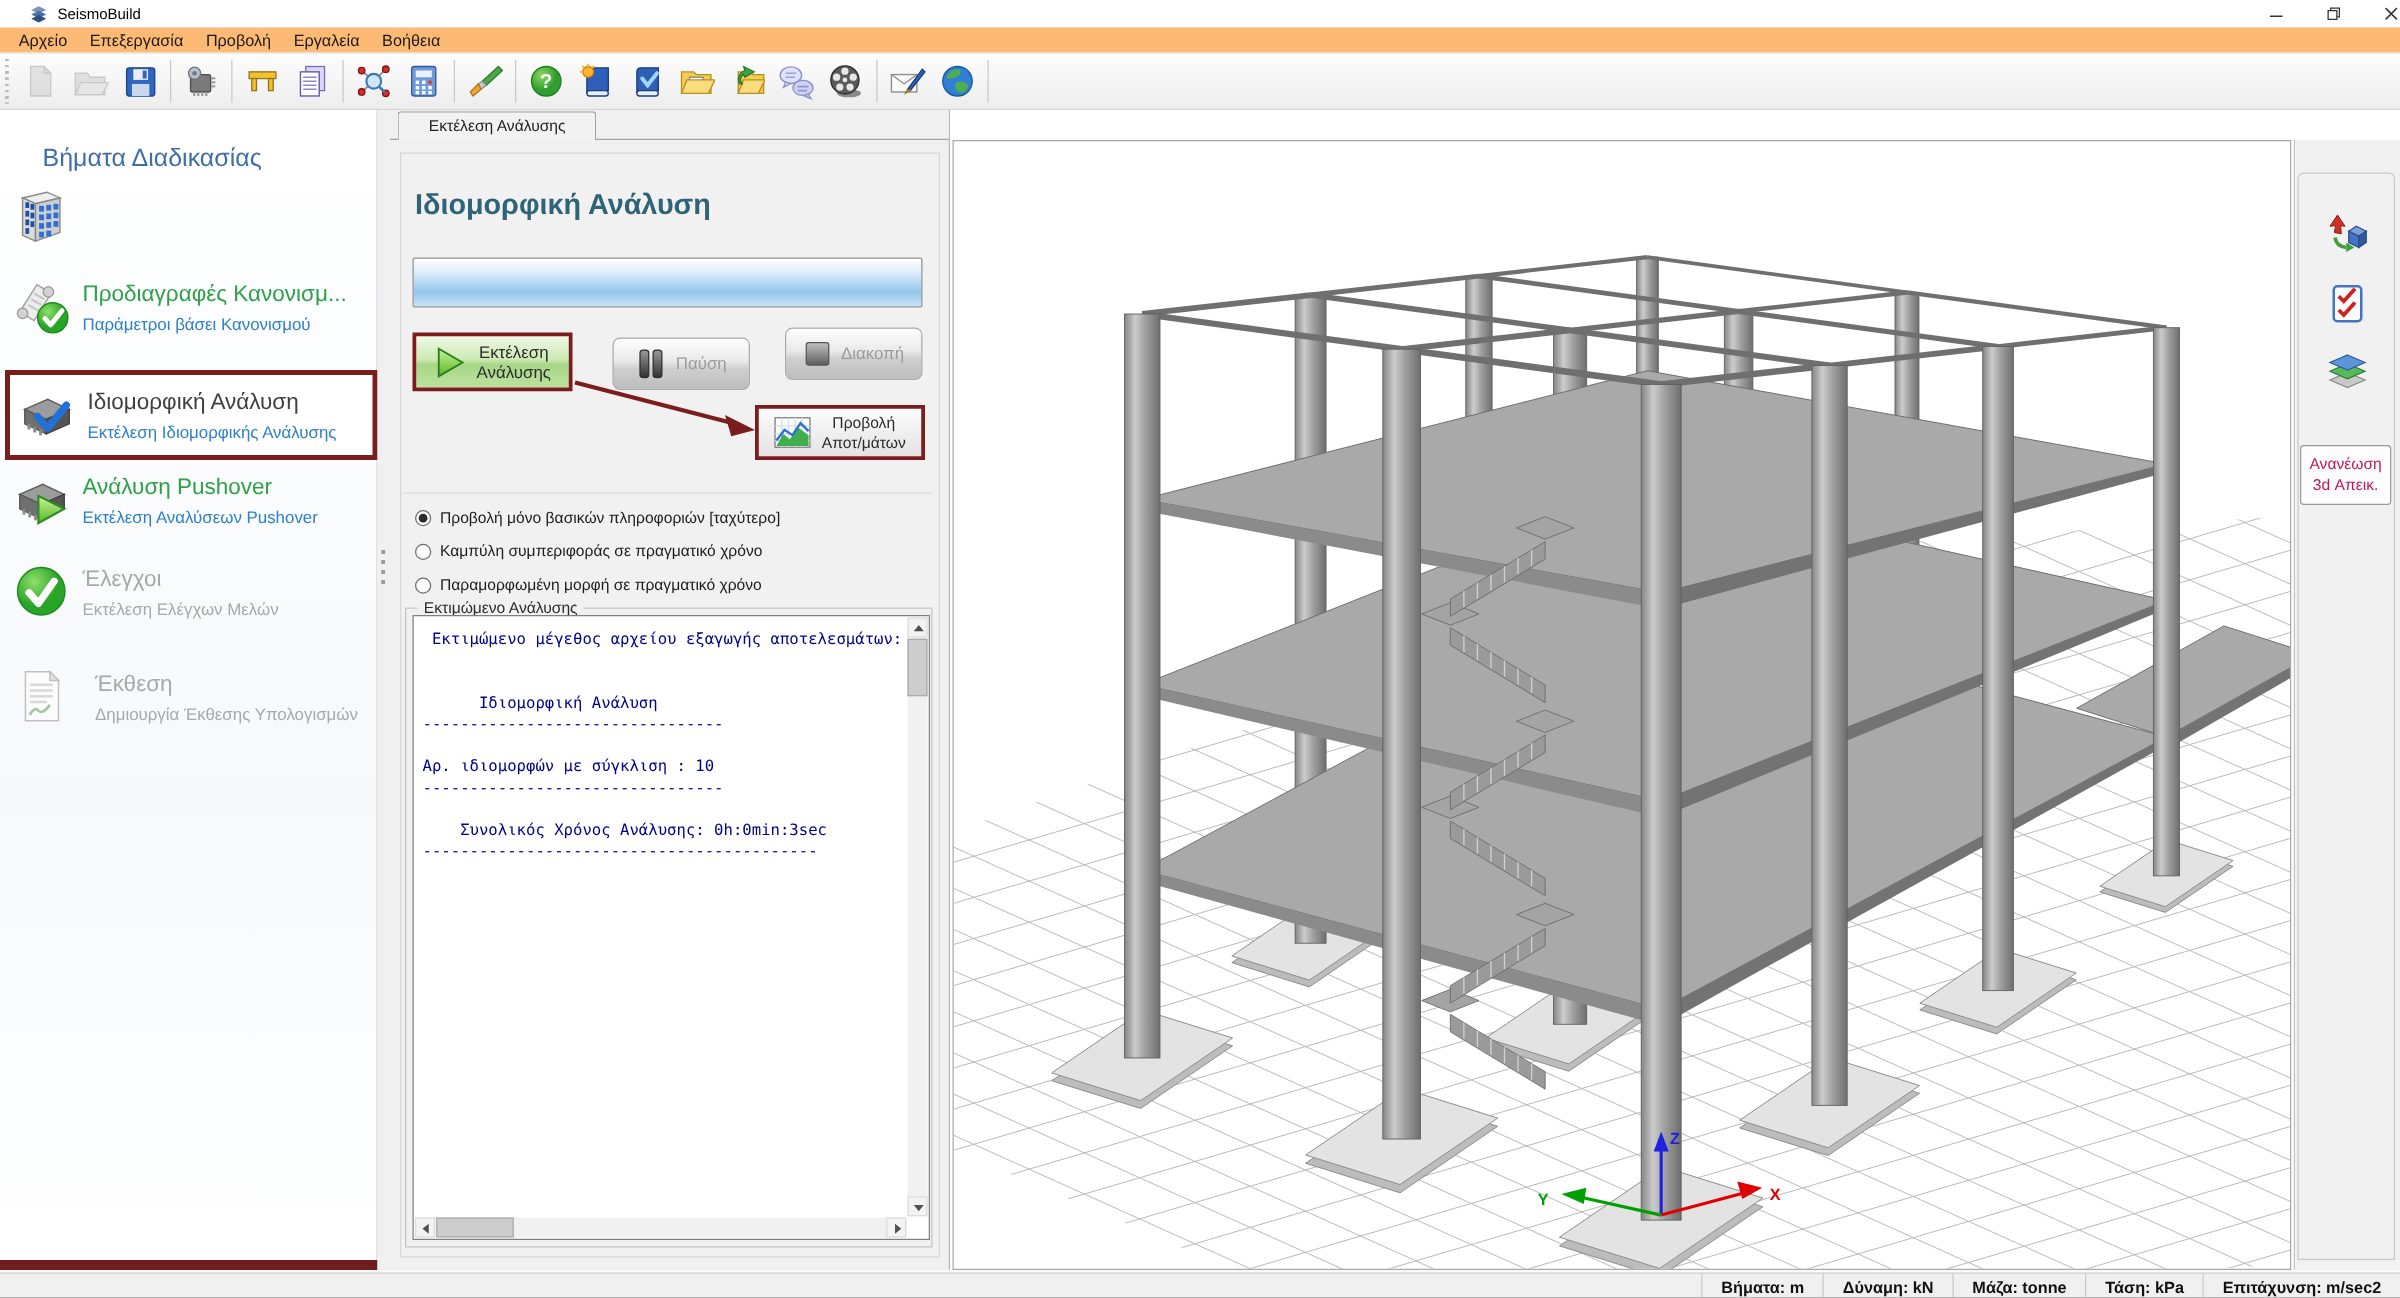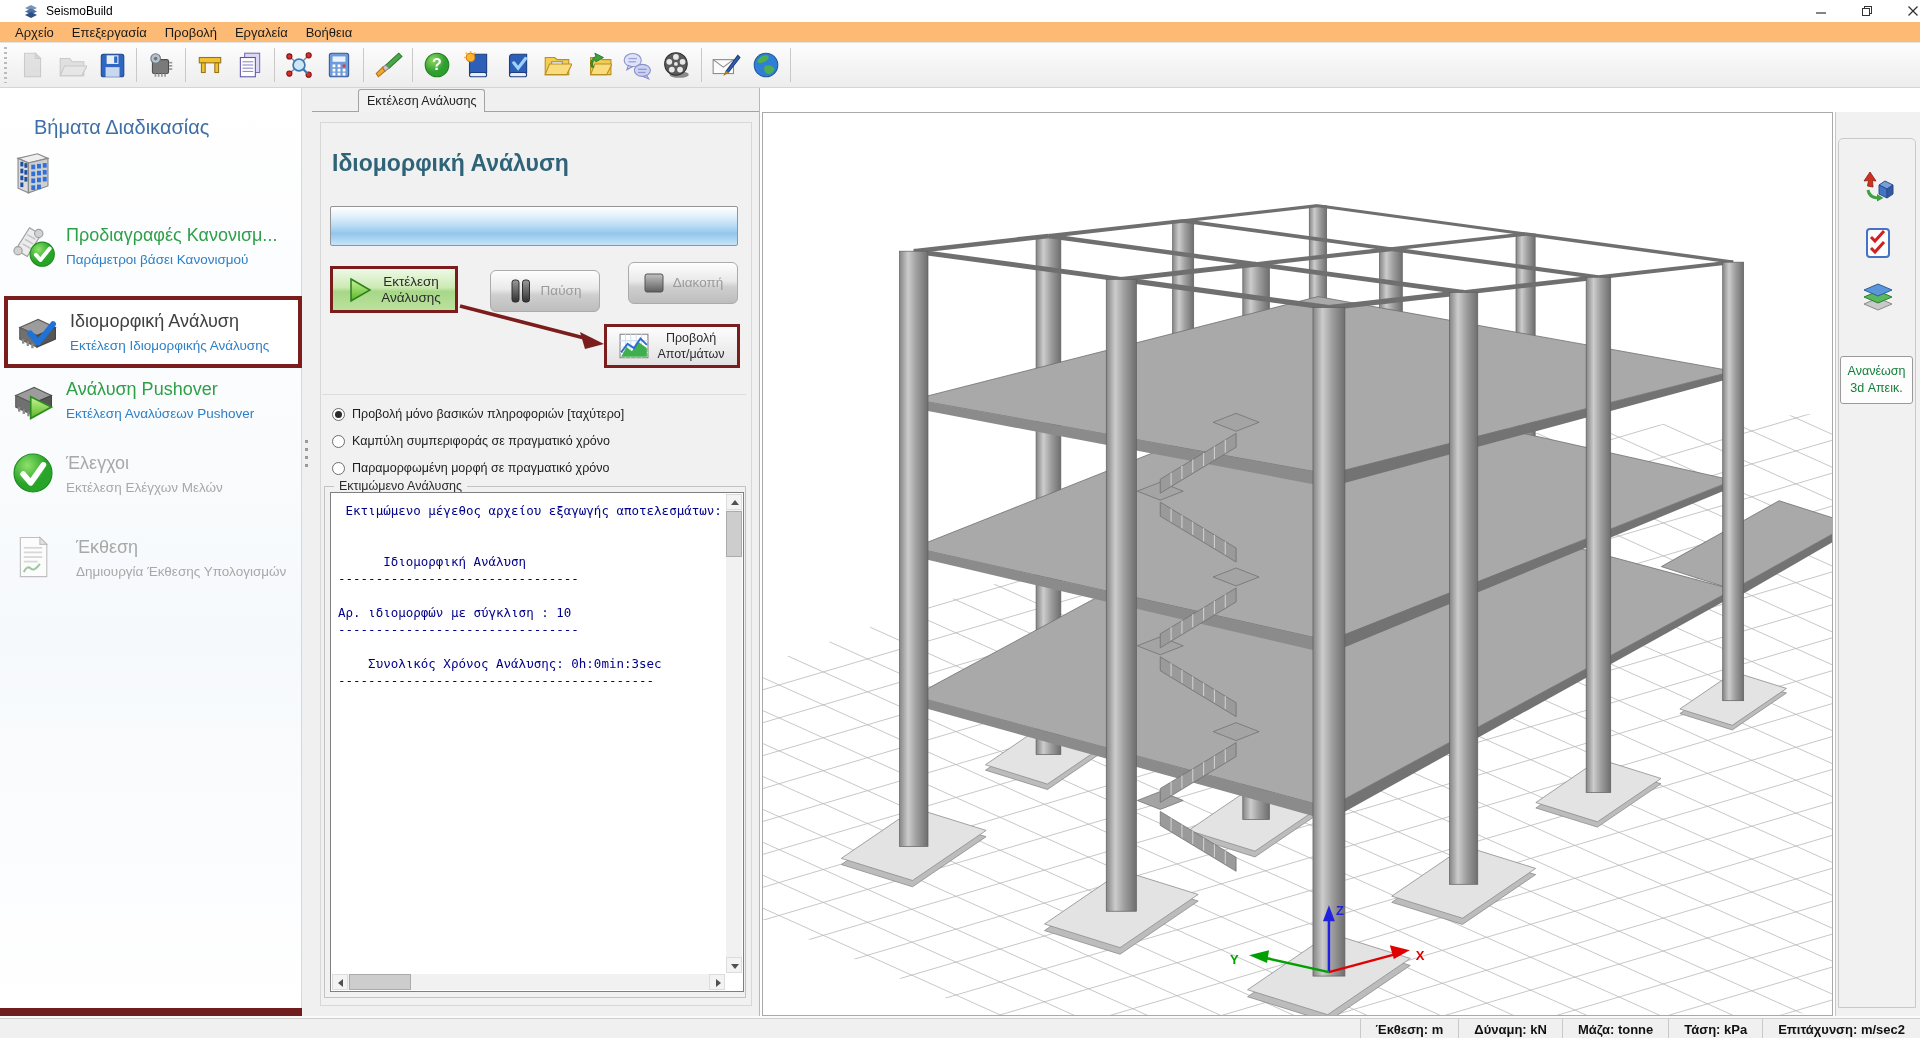--- a/index.html
+++ b/index.html
@@ -35,21 +35,21 @@
   .sub-blue{color:#2e80c8;}
   .sub-gray{color:#a8a8a8;}
   .sb-hl{border:4px solid #7b1d1d;left:4px!important;width:282px;padding:8px 2px 10px 6px;background:#fff;}
   #sb-maroon{position:absolute;left:0;top:1008px;width:302px;height:9px;background:#6f1d1d;}
   
   #splitter{position:absolute;left:302px;top:88px;width:10px;height:928px;background:#f0f0f0;border-right:1px solid #d0d0d0;}
   #splitter .dots{position:absolute;left:3px;top:352px;width:3px;height:28px;background:repeating-linear-gradient(180deg,#9a9a9a 0 3px,transparent 3px 8px);}
   
   #mainpanel{position:absolute;left:312px;top:88px;width:448px;height:928px;background:#f0f0f0;border-right:1px solid #b7b7b7;box-sizing:border-box;}
   #tabstrip{position:absolute;left:0;top:0;width:100%;height:24px;border-bottom:1px solid #a3a3a3;background:#f0f0f0;box-sizing:border-box;}
-  #tab1{position:absolute;left:6px;top:1px;height:23px;min-width:118px;background:#f2f2f2;border:1px solid #a3a3a3;border-bottom:none;border-radius:3px 3px 0 0;display:flex;align-items:center;justify-content:center;font-size:12.5px;color:#222;padding:0 8px;box-sizing:border-box;margin-left:40px;}
+  #tab1{position:absolute;left:6px;top:1px;height:23px;min-width:118px;background:#f2f2f2;border:1px solid #a3a3a3;border-bottom:none;border-radius:3px 3px 0 0;display:flex;align-items:center;justify-content:center;font-size:12.5px;color:#222;padding:0 24px;box-sizing:border-box;}
   #panelbox{position:absolute;left:8px;top:34px;width:430px;height:972px;height:882px;border:1px solid #d7d7d7;background:#f1f1f1;}
   #ptitle{position:absolute;left:20px;top:62px;font-size:23px;font-weight:bold;color:#2f6378;}
   #progress{position:absolute;left:18px;top:118px;width:406px;height:38px;border:1px solid #949494;border-radius:2px;background:linear-gradient(180deg,#ffffff 0%,#ddeefb 28%,#aed6f2 55%,#93c6ec 70%,#c7e4f8 100%);}
   .btn{position:absolute;display:flex;align-items:center;justify-content:center;gap:8px;box-sizing:border-box;font-size:13.5px;}
   #btn-run{left:18px;top:178px;width:128px;height:47px;border:3px solid #7b1d1d;background:linear-gradient(180deg,#eef9e6,#cdeab4 45%,#a7d788 55%,#bce29e);color:#2b2b2b;}
   #btn-pause{left:178px;top:182px;width:110px;height:42px;border:1px solid #ababab;border-radius:6px;background:linear-gradient(180deg,#fefefe,#e9e9e9 45%,#cfcfcf 60%,#bdbdbd);color:#9b9b9b;}
   #btn-stop{left:316px;top:174px;width:110px;height:42px;border:1px solid #ababab;border-radius:6px;background:linear-gradient(180deg,#fefefe,#e9e9e9 45%,#cfcfcf 60%,#bdbdbd);color:#9b9b9b;}
   #btn-view{left:292px;top:236px;width:136px;height:44px;border:3px solid #7b1d1d;background:linear-gradient(180deg,#fdfdfd,#e2e2e2);color:#2b2b2b;font-size:12.5px;}
   .btn .bl{text-align:center;line-height:16px;}
   #sepline{position:absolute;left:10px;top:306px;width:424px;height:1px;background:#dcdcdc;}
@@ -71,21 +71,21 @@
   .sba.rt{right:0;top:0;} .sba.rt::after{left:6px;top:4px;border-top:4px solid transparent;border-bottom:4px solid transparent;border-left:5px solid #505050;}
   .vthumb{position:absolute;left:0;top:17px;width:16px;height:46px;background:#cdcdcd;border:1px solid #ababab;box-sizing:border-box;}
   .hthumb{position:absolute;top:0;left:17px;height:16px;width:62px;background:#cdcdcd;border:1px solid #ababab;box-sizing:border-box;}
   
   #viewport{position:absolute;left:762px;top:112px;width:1071px;height:904px;background:#fff;border:1px solid #a9a9a9;box-sizing:border-box;}
   #vp-svg{width:100%;height:100%;}
   
   #rightbar{position:absolute;left:1835px;top:112px;width:85px;height:904px;background:#f1f1f1;border-left:1px solid #c6c6c6;box-sizing:border-box;}
   #rb-frame{position:absolute;left:2px;top:26px;right:4px;bottom:8px;border:1px solid #c9c9c9;border-radius:5px 5px 0 0;}
   .rb-icon{position:absolute;left:50%;transform:translateX(-50%);}
-  #rb-btn{position:absolute;left:4px;top:244px;width:71px;height:46px;background:#fdfdfd;border:1px solid #9a9a9a;border-radius:3px;display:flex;flex-direction:column;align-items:center;justify-content:center;font-size:12.5px;color:#15803d;line-height:17px;}
+  #rb-btn{position:absolute;left:4px;top:244px;width:71px;height:46px;background:#fdfdfd;border:1px solid #9a9a9a;border-radius:3px;display:flex;flex-direction:column;align-items:center;justify-content:center;font-size:12.5px;color:#be185d;line-height:17px;}
   
   #statusbar{position:absolute;left:0;top:1018px;width:100%;height:20px;background:#f0f0f0;border-top:1px solid #cfcfcf;display:flex;box-sizing:border-box;font-size:13px;font-weight:600;color:#111;}
   #statusbar .spacer{flex:1;}
   .sb-field{border-left:1px solid #c9c9c9;padding:1px 15px 0;white-space:nowrap;display:flex;align-items:center;}
   #gapline{position:absolute;left:0;top:1016px;width:100%;height:2px;background:#fafafa;}
   #arrow-overlay{position:absolute;left:0;top:0;width:448px;height:928px;pointer-events:none;}
 </style>
 </head>
 <body>
 
@@ -869,20 +869,20 @@
           <use href="#sym-r-checks"></use>
         </svg></div>
       <div class="rb-icon" style="top: 170px;"><svg viewBox="0 0 34 34" width="34" height="34">
           <use href="#sym-r-layers"></use>
         </svg></div>
     </div>
 
   <div id="gapline"></div>
   <div id="statusbar">
       <div class="spacer"></div>
-      <div class="sb-field">Έκθεση: m</div>
+      <div class="sb-field">Βήματα: m</div>
       <div class="sb-field">Δύναμη: kN</div>
       <div class="sb-field">Μάζα: tonne</div>
       <div class="sb-field">Τάση: kPa</div>
       <div class="sb-field">Επιτάχυνση: m/sec2</div>
     </div>
 
 </div>
 
 </body></html>

